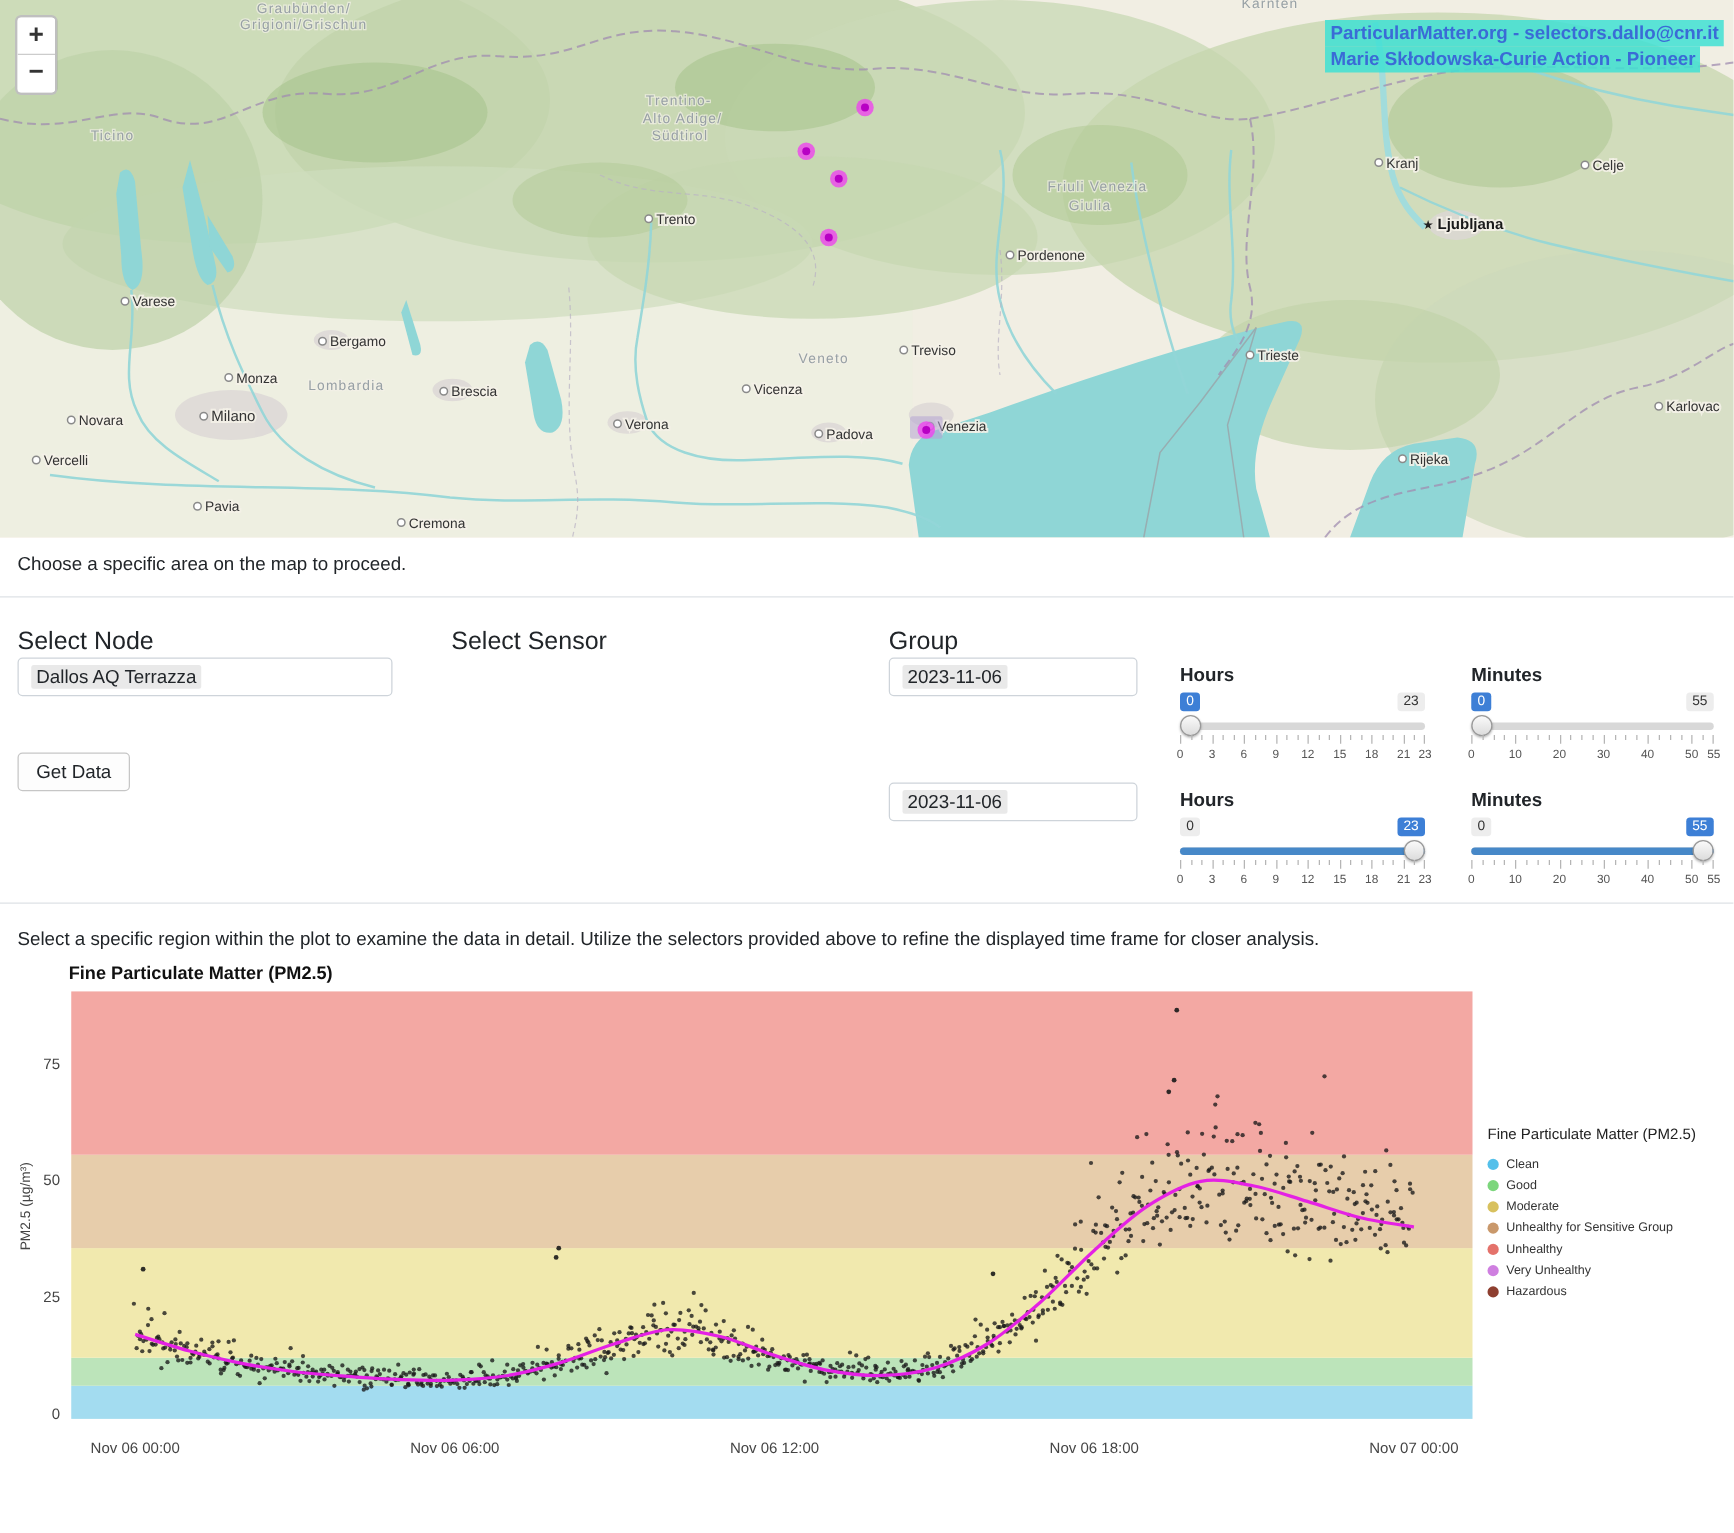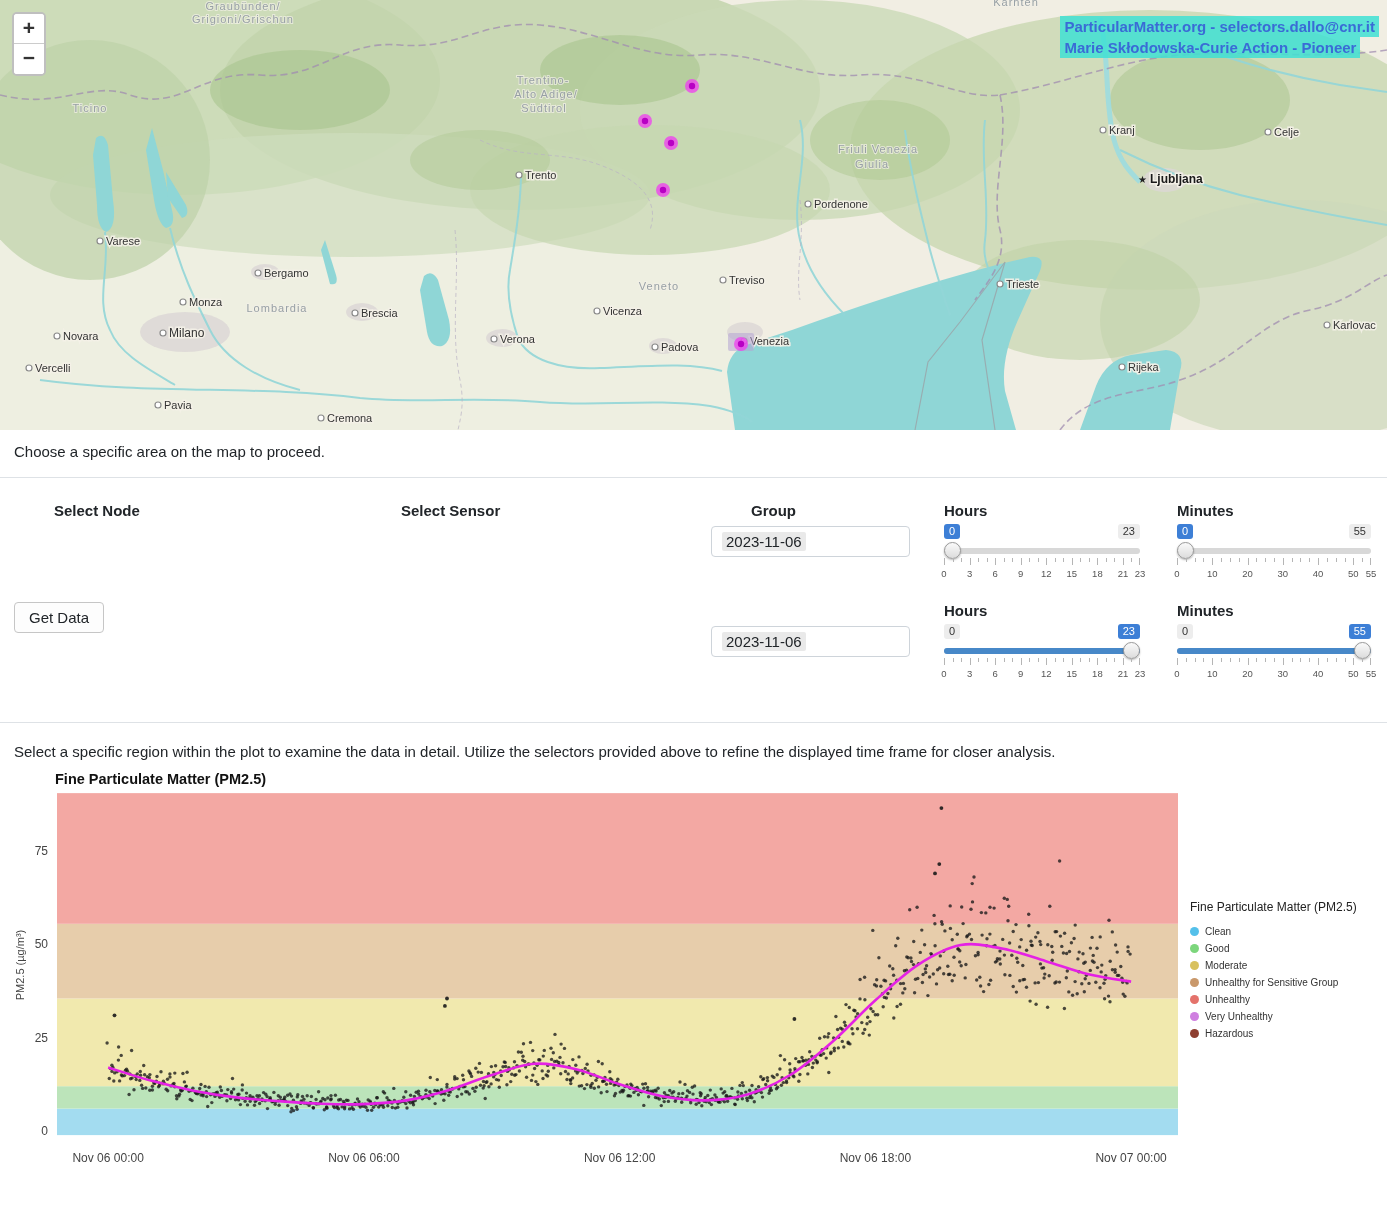--- a/index.html
+++ b/index.html
@@ -19,27 +19,27 @@
   .city-label { font-size: 11px; fill: #333; paint-order: stroke; stroke: rgba(244,241,232,0.9); stroke-width: 3px; }
   .city-label.big { font-size: 12px; }
   .capital-label { font-size: 12px; font-weight: bold; fill: #1a1a1a; paint-order: stroke; stroke: rgba(244,241,232,0.9); stroke-width: 3px; }
   .region-label { font-size: 11px; fill: #97a0a5; letter-spacing: 1px; paint-order: stroke; stroke: rgba(244,241,232,0.7); stroke-width: 2px; }
 
   
   .hint { position: absolute; left: 14px; font-size: 15px; color: #212529; font-weight: 500; }
   .rule { position: absolute; left: 0; width: 1387px; height: 1px; background: #dee2e6; }
 
   
-  .f-label { position: absolute; font-size: 15px; font-weight: bold; color: #212529; margin-left: 40px; }
+  .f-label { position: absolute; font-size: 20px; font-weight: normal; color: #212529; }
   .f-input { position: absolute; height: 31px; border: 1px solid #ced4da; border-radius: 4px; background: #fff; display: flex; align-items: center; padding: 0 10px; font-size: 15px; color: #212529; cursor: text; }
   .f-input .chip { background: #e9e9e9; padding: 1px 4px; border-radius: 2px; }
   .f-btn { position: absolute; height: 31px; border: 1px solid #c6c6c6; border-radius: 4px; background: #fdfdfd; font-size: 15px; color: #212529; padding: 0 14px; font-family: "Liberation Sans", sans-serif; cursor: pointer; }
 
   
-  .slider-block { position: absolute; height: 82px; }
+  .slider-block { position: absolute; height: 82px; margin-top: 30px; }
   .s-label { position: absolute; left: 0; top: 0; font-size: 15px; font-weight: bold; color: #212529; }
   .s-badge { position: absolute; top: 22px; font-size: 11px; line-height: 15px; padding: 0 5px; border-radius: 3px; background: #ededed; color: #333; }
   .s-badge.active { background: #3d7fd6; color: #fff; }
   .s-badge.left { left: 0; } .s-badge.right { right: 0; }
   .s-track { position: absolute; left: 0; right: 0; top: 46px; height: 6px; background: #d8d8d8; border-radius: 3px; cursor: pointer; }
   .s-fill { position: absolute; left: 0; top: 0; height: 6px; background: #4788c8; border-radius: 3px; }
   .s-thumb { position: absolute; top: 40px; width: 17px; height: 17px; border-radius: 50%; background: linear-gradient(#fafafa,#dcdcdc); border: 1px solid #999; box-shadow: 0 1px 2px rgba(0,0,0,0.3); cursor: grab; }
   .s-tick { position: absolute; top: 56px; width: 1px; background: #b5b5b5; }
   .s-ticklabel { position: absolute; top: 66px; width: 26px; margin-left: -13px; text-align: center; font-size: 9.5px; color: #555; }
 
@@ -209,20 +209,23 @@
       <div><span class="hl">ParticularMatter.org - selectors.dallo@cnr.it</span></div>
       <div><span class="hl">Marie Skłodowska-Curie Action - Pioneer</span></div>
     </div>
 
   </div>
 
   <div class="hint" style="top:443px;">Choose a specific area on the map to proceed.</div>
   <div class="rule" style="top:477px;"></div>
 
   <div class="f-label" style="left:14px; top:502px;">Select Node</div>
+  <div class="f-input" style="left:14px; top:526px; width:300px;">
+    <span class="chip">Dallos AQ Terrazza</span>
+  </div>
 
   <div class="f-label" style="left:361px; top:502px;">Select Sensor</div>
 
   <div class="f-label" style="left:711px; top:502px;">Group</div>
   <div class="f-input" style="left:711px; top:526px; width:199px;">
     <span class="chip">2023-11-06</span>
   </div>
 
   <button class="f-btn" style="left:14px; top:602px;">Get Data</button>
 

